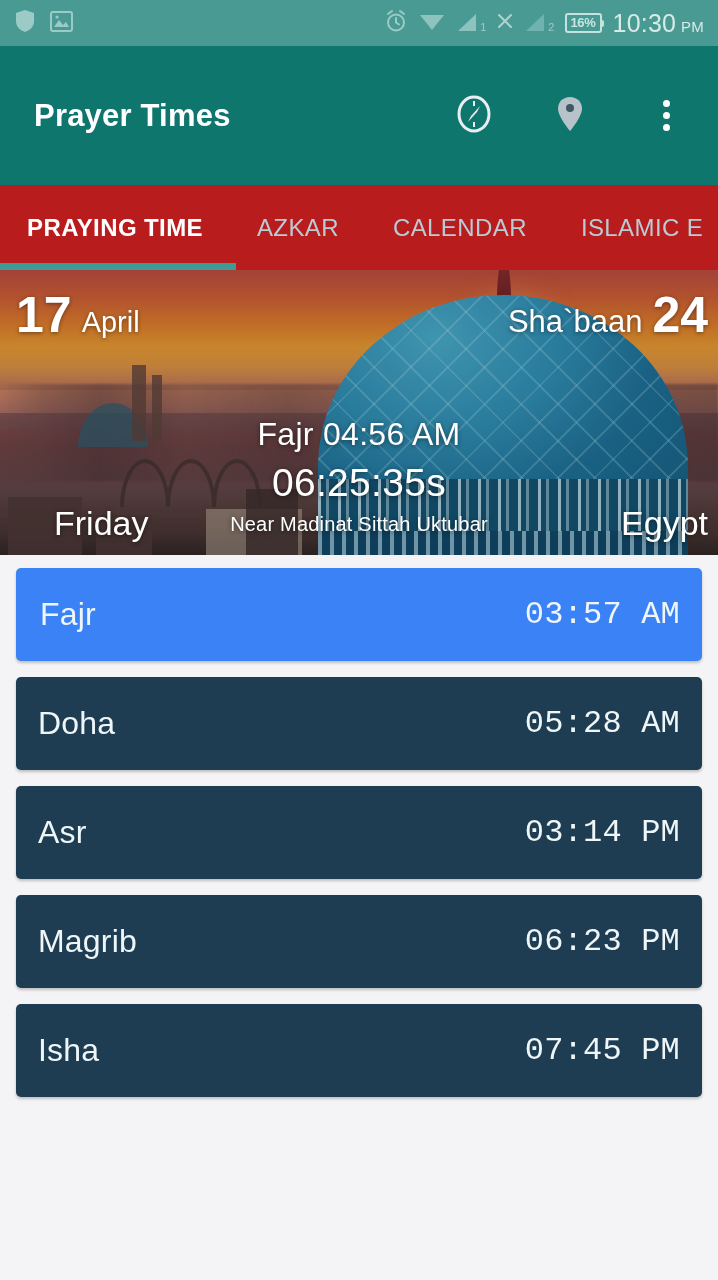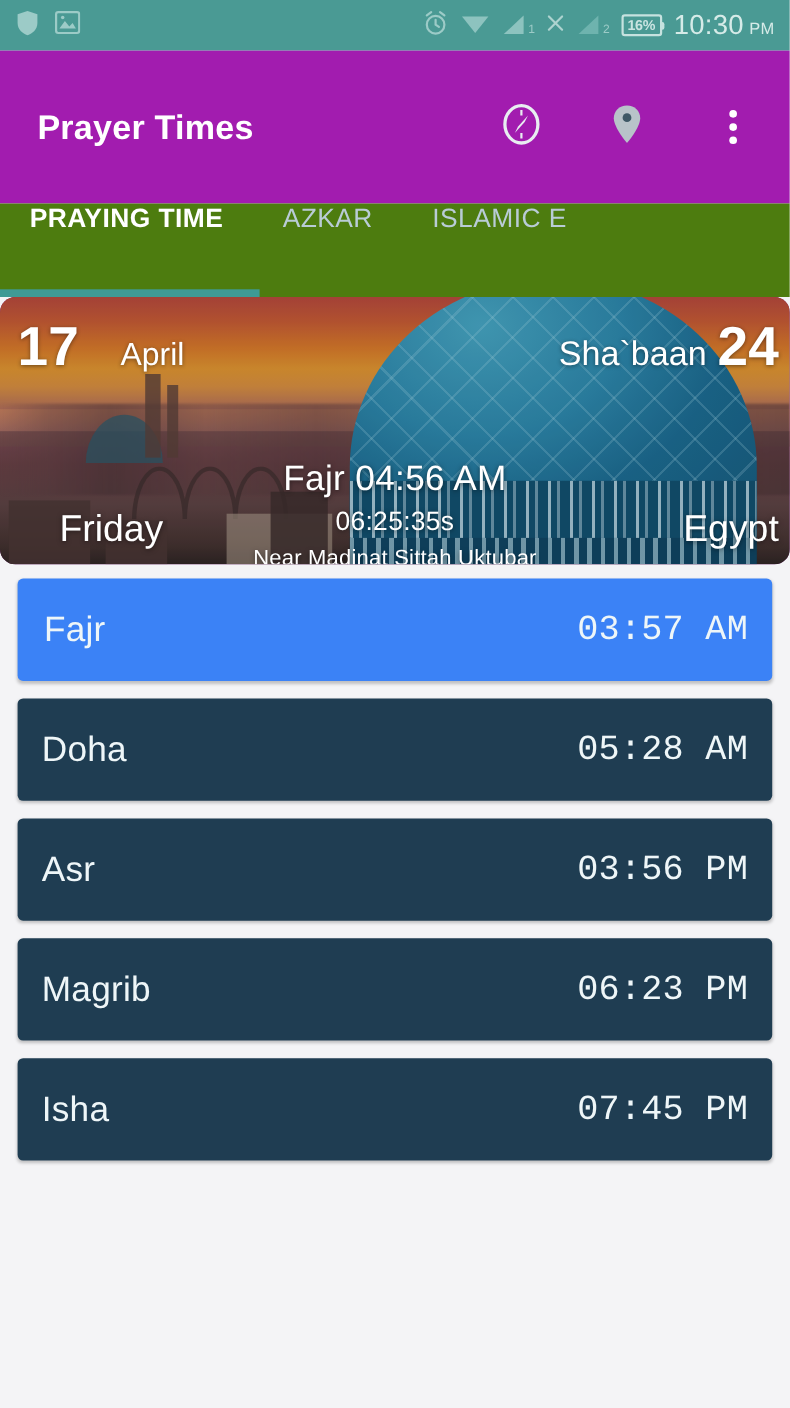--- a/index.html
+++ b/index.html
@@ -48,21 +48,21 @@
     letter-spacing: .2px;
     display: flex;
     align-items: baseline;
     gap: 5px;
   }
   .sb-time .ampm { font-size: 15px; }
 
   
   .appbar {
     height: 139px;
-    background: #a21caf;
+    background: #0f766e;
     display: flex;
     align-items: center;
     padding: 0 22px 0 34px;
     position: relative;
     text-align: center;
   }
   .app-title {
     font-size: 31px;
     font-weight: bold;
     color: #ffffff;
@@ -79,23 +79,23 @@
     width: 44px; height: 44px;
     display: flex; align-items: center; justify-content: center;
     cursor: pointer;
   }
   .dots { display: flex; flex-direction: column; gap: 5px; }
   .dots i { width: 7px; height: 7px; border-radius: 50%; background: #fff; display: block; }
 
   
   .tabbar {
     height: 85px;
-    background: #4d7c0f;
-    display: flex;
-    align-items: flex-start;
+    background: #b91c1c;
+    display: flex;
+    align-items: center;
     position: relative;
     overflow: hidden;
     white-space: nowrap;
   }
   .tab {
     font-size: 24px;
     letter-spacing: .4px;
     padding: 0 27px;
     cursor: pointer;
     flex: none;
@@ -105,24 +105,23 @@
   .tab-indicator {
     position: absolute;
     left: 0; bottom: 0;
     width: 236px; height: 7px;
     background: #3f9a95;
   }
 
   
   .hero {
     position: relative;
-    height: 243px;
+    height: 285px;
     overflow: hidden;
-    background: #701a75;
-    border-radius: 14px;
+    background: #b91c1c;
   }
   .hero-bg { position: absolute; inset: 0; }
   .sky {
     position: absolute; left: 0; right: 0; top: 0; height: 56%;
     background: linear-gradient(180deg,
       #b8493c 0%, #c75a33 16%, #da7a28 34%, #e2962f 48%,
       #d98f3f 60%, #b4705a 75%, #8e5d63 90%, #6d4e5d 100%);
   }
   .city {
     position: absolute; left: 0; right: 0; bottom: 0; height: 50%;
@@ -230,36 +229,36 @@
 
   .hero-shade { position: absolute; inset: 0; background: rgba(18,20,28,.12); }
 
   .hero-text { position: absolute; inset: 0; color: #fff; }
   .hero-date-l {
     position: absolute; left: 16px; top: 20px;
     display: flex; align-items: baseline; gap: 10px;
     text-shadow: 0 1px 4px rgba(0,0,0,.45);
   }
   .hero-date-l .num { font-size: 50px; font-weight: bold; line-height: 50px; }
-  .hero-date-l .mon { font-size: 29px; margin-left: 28px; }
+  .hero-date-l .mon { font-size: 29px; }
   .hero-date-r {
     position: absolute; right: 10px; top: 20px;
     display: flex; align-items: baseline; gap: 10px;
     text-shadow: 0 1px 4px rgba(0,0,0,.45);
   }
   .hero-date-r .hmon { font-size: 31px; }
   .hero-date-r .hnum { font-size: 50px; font-weight: bold; line-height: 50px; }
 
   .hero-center {
     position: absolute; left: 0; right: 0; top: 146px;
     text-align: center;
     text-shadow: 0 1px 5px rgba(0,0,0,.5);
   }
   .hero-next { font-size: 32px; letter-spacing: .3px; }
-  .hero-countdown { font-size: 24px; margin-top: 8px; letter-spacing: .3px; }
+  .hero-countdown { font-size: 39px; margin-top: 8px; letter-spacing: .3px; }
   .hero-location { font-size: 20px; margin-top: 8px; letter-spacing: .2px; }
 
   .hero-day {
     position: absolute; left: 10px; bottom: 12px;
     font-size: 34px;
     text-shadow: 0 1px 5px rgba(0,0,0,.5);
     margin-left: 44px;
   }
   .hero-country {
     position: absolute; right: 10px; bottom: 12px;
@@ -380,20 +379,21 @@
           <i></i>
           <i></i>
         </span>
     </div>
   </div>
 </div>
 
 <div class="tabbar">
   <div class="tab active">PRAYING TIME</div>
   <div class="tab inactive">AZKAR</div>
+  <div class="tab inactive">CALENDAR</div>
   <div class="tab inactive">ISLAMIC E</div>
   <div class="tab-indicator"></div>
 </div>
 
 <div class="hero">
   <div class="hero-bg">
     <div class="sky"></div>
     <div class="sun"></div>
     <div class="haze"></div>
     <div class="city"></div>
@@ -445,21 +445,21 @@
   <div class="prow current">
     <span class="pname">Fajr</span>
     <span class="ptime">03:57 AM</span>
   </div>
   <div class="prow">
     <span class="pname">Doha</span>
     <span class="ptime">05:28 AM</span>
   </div>
   <div class="prow">
     <span class="pname">Asr</span>
-    <span class="ptime">03:56 PM</span>
+    <span class="ptime">03:14 PM</span>
   </div>
   <div class="prow">
     <span class="pname">Magrib</span>
     <span class="ptime">06:23 PM</span>
   </div>
   <div class="prow">
     <span class="pname">Isha</span>
     <span class="ptime">07:45 PM</span>
   </div>
 </div>

